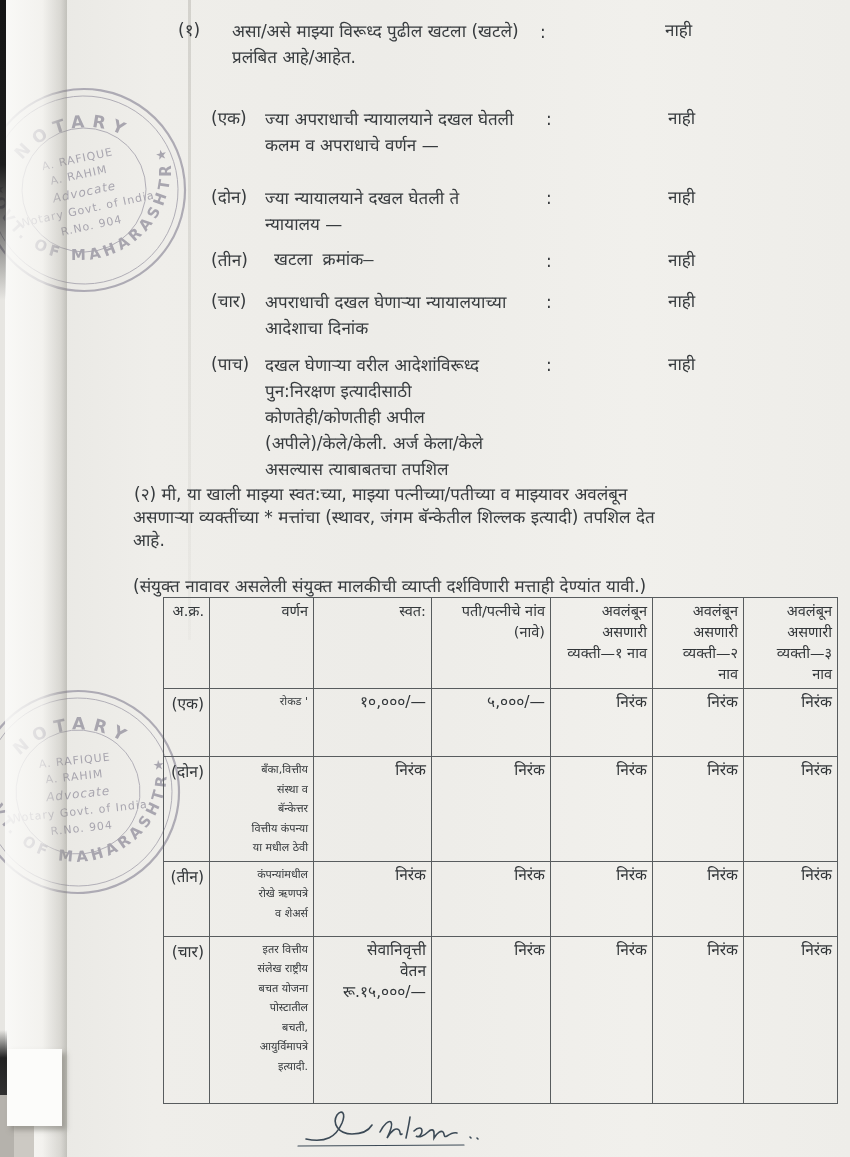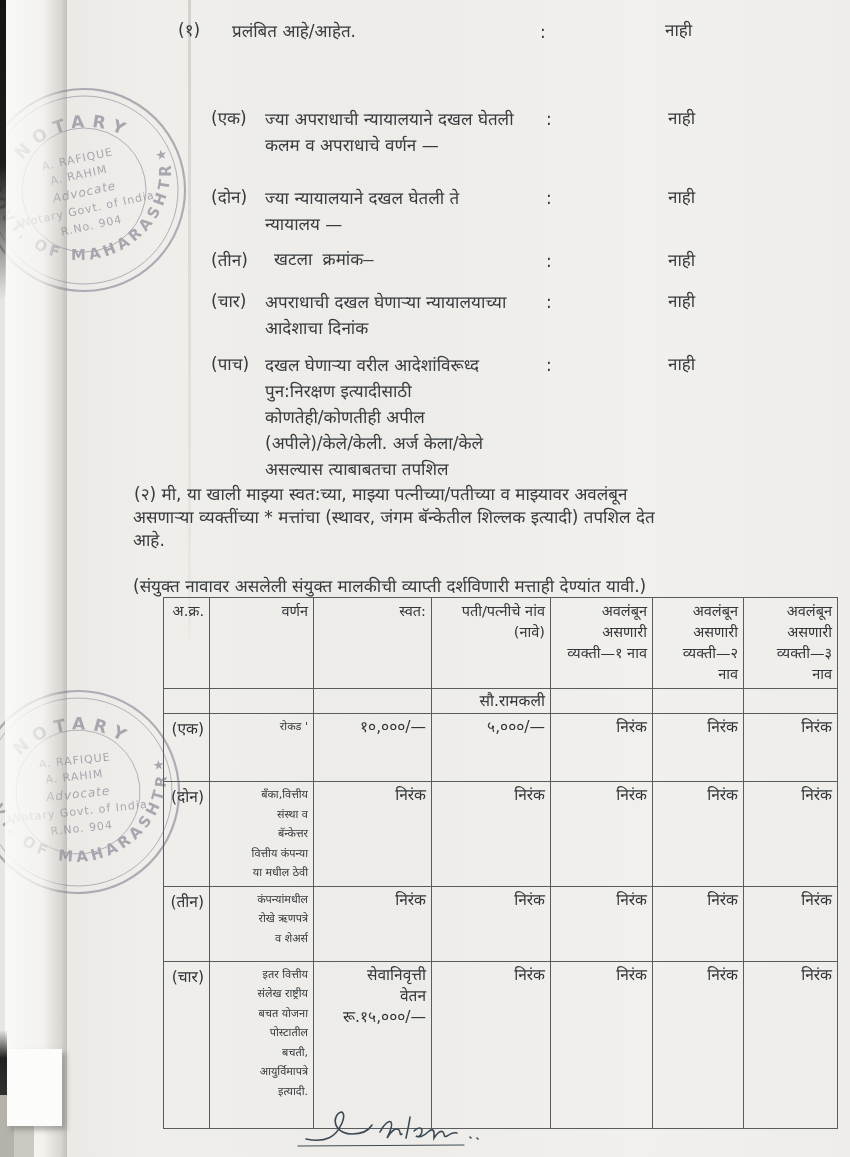--- a/index.html
+++ b/index.html
@@ -115,20 +115,21 @@
   <div class="edge-black-bottom"></div>
   <div class="paper-corner"></div>
   <div class="paper-corner2"></div>
   <div class="paper-corner3"></div>
 
   <div class="content">
 
     <div class="item" style="top:18px;">
       <span class="num" style="left:178px;">(१)</span>
       <div class="lines" style="left:232px;">
+        <div>असा/असे माझ्या विरूध्द पुढील खटला (खटले)</div>
         <div>प्रलंबित आहे/आहेत.</div>
       </div>
       <span class="colon" style="left:540px;top:4px;">:</span>
       <span class="answer" style="left:665px;">नाही</span>
     </div>
 
     <div class="item" style="top:106px;">
       <span class="num" style="left:211px;">(एक)</span>
       <div class="lines" style="left:265px;">
         <div>ज्या अपराधाची न्यायालयाने दखल घेतली</div>
@@ -207,29 +208,20 @@
 व्यक्ती—१ नाव</th>
           <th class="hcell">अवलंबून
 असणारी
 व्यक्ती—२
 नाव</th>
           <th class="hcell">अवलंबून
 असणारी
 व्यक्ती—३
 नाव</th>
         </tr>
-        <tr style="height:21px;">
-          <td></td>
-          <td></td>
-          <td></td>
-          <td class="spouse-cell">सौ.रामकली</td>
-          <td></td>
-          <td></td>
-          <td></td>
-        </tr>
         <tr style="height:68px;">
           <td class="sr-cell">(एक)</td>
           <td class="desc-cell">रोकड '</td>
           <td class="val-cell">१०,०००/—</td>
           <td class="val-cell">५,०००/—</td>
           <td class="val-cell">निरंक</td>
           <td class="val-cell">निरंक</td>
           <td class="val-cell">निरंक</td>
         </tr>
         <tr style="height:85px;">

